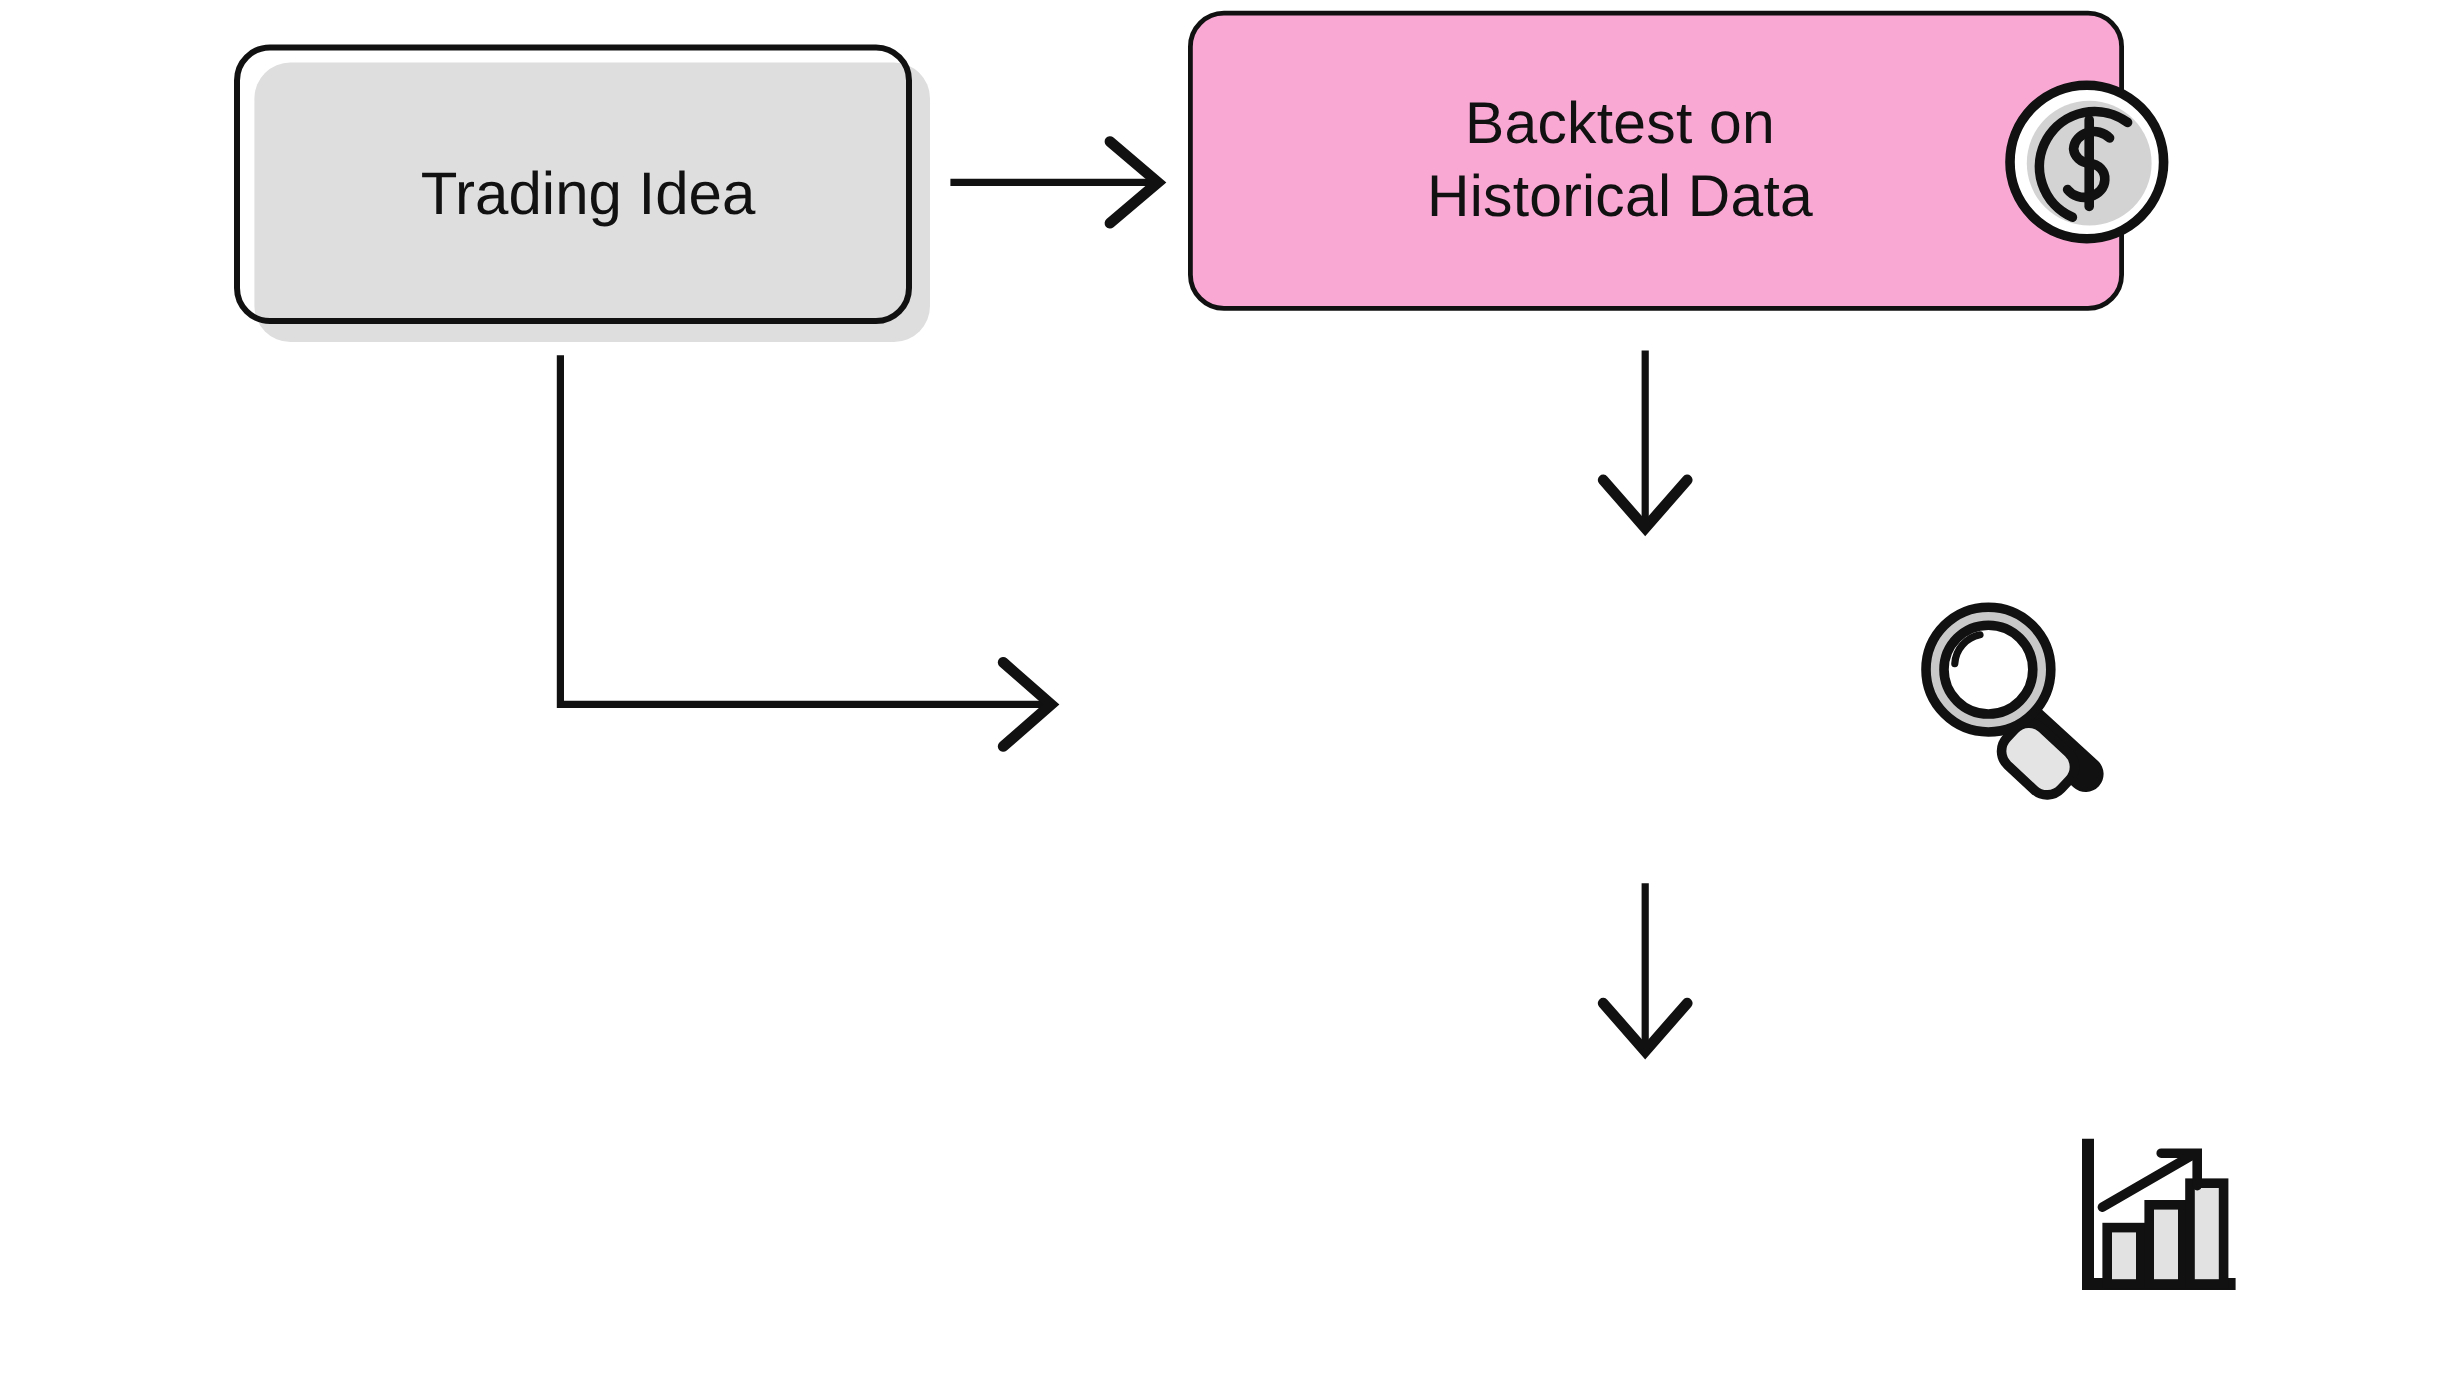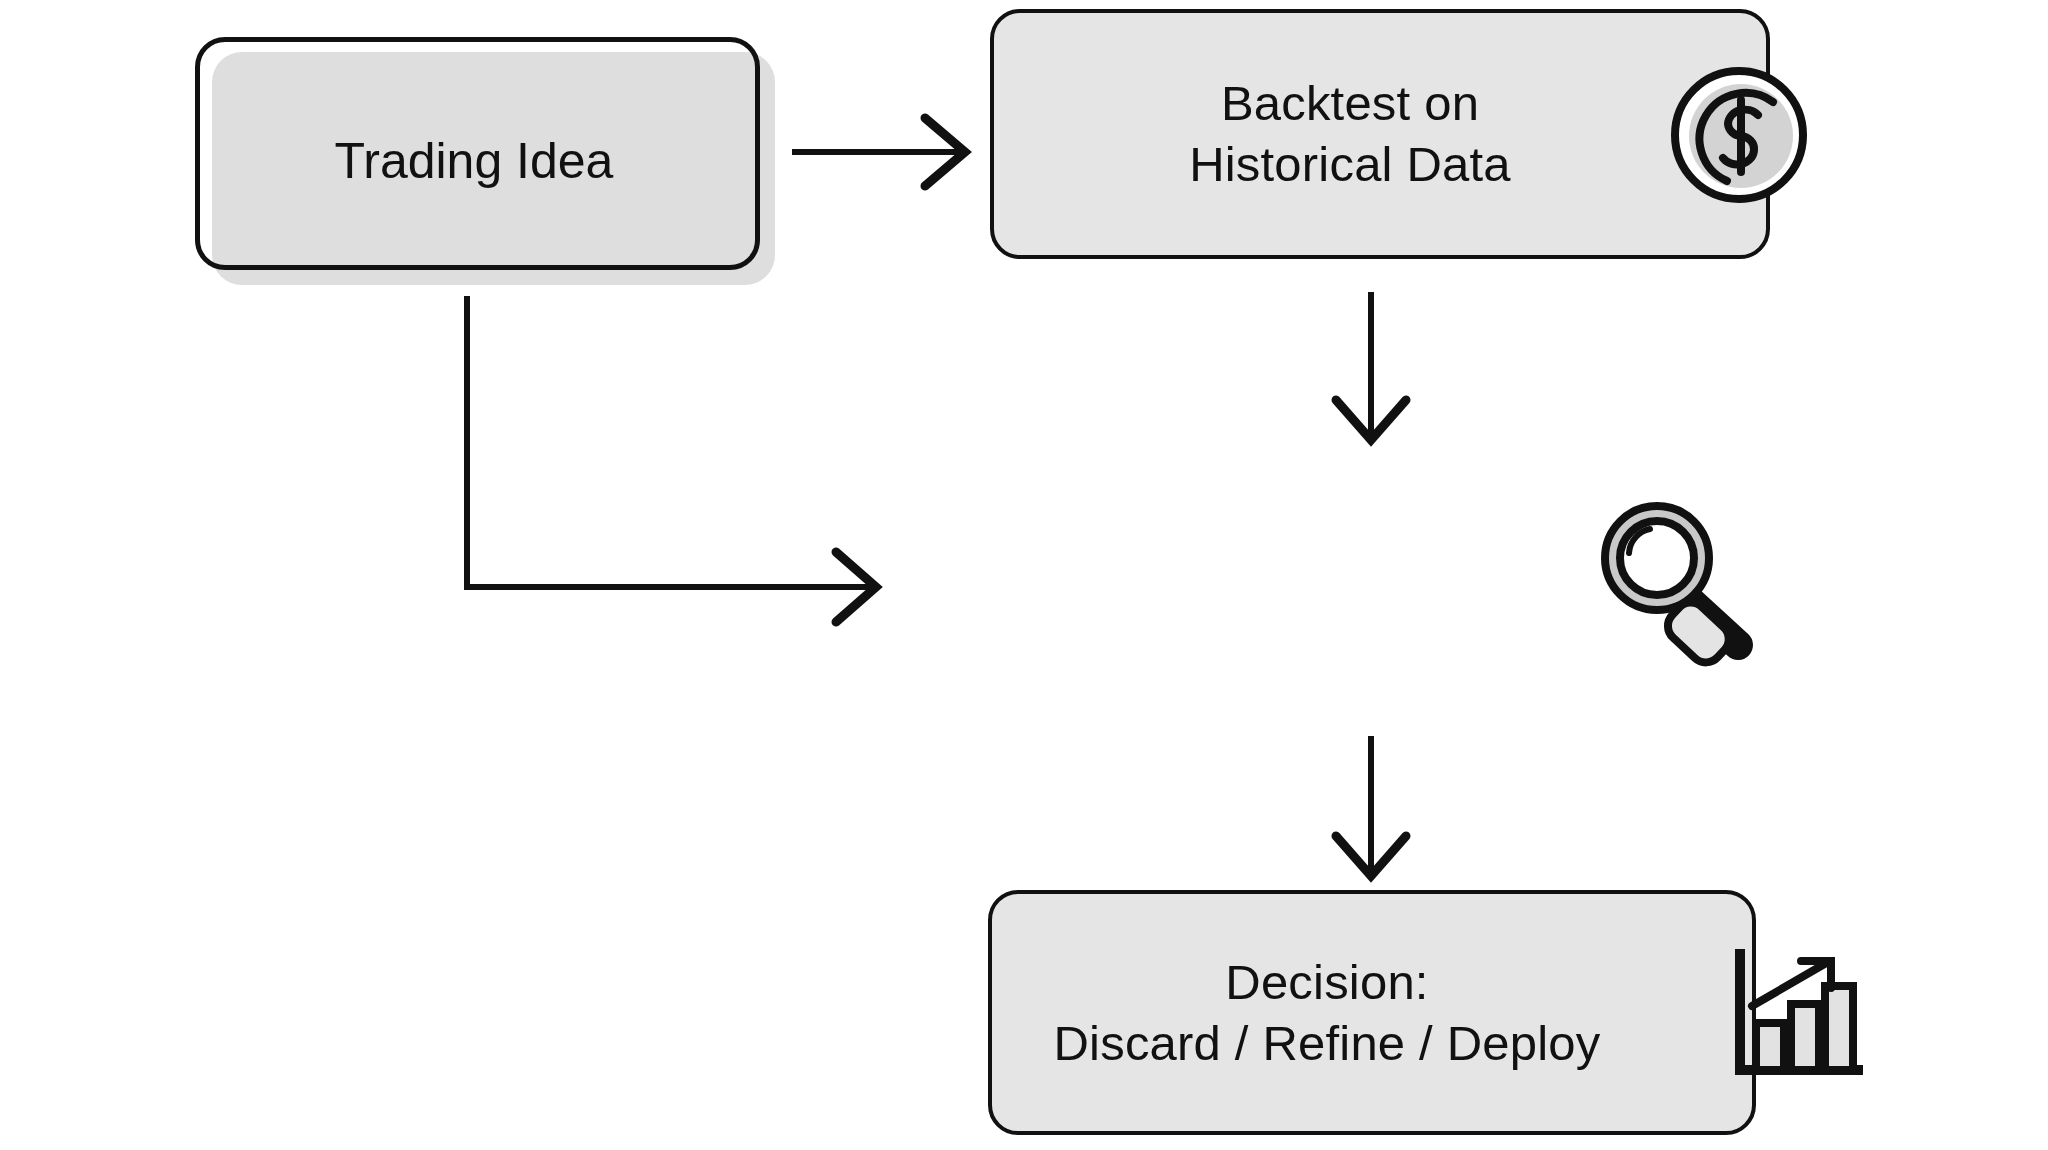--- a/index.html
+++ b/index.html
@@ -30,21 +30,21 @@
     display: flex;
     align-items: center;
     justify-content: center;
     text-align: center;
     color: #111111;
     line-height: 1.24;
     white-space: pre-line;
     letter-spacing: 0.2px;
   }
   .node-plain {
-    background: #e5e5e5;
+    background: #f9a8d4;
     border: 4px solid #111111;
     border-radius: 30px;
     font-size: 49px;
   }
   .node-label {
     display: block;
     white-space: pre-line;
   }
   
   .idea-shadow {
@@ -71,34 +71,30 @@
     position: absolute;
   }
 </style>
 </head>
 <body>
 
 <div id="canvas">
 
   <div class="idea-shadow" style="left:212px; top:52px; width:563px; height:233px;"></div>
   <div class="idea-frame" style="left:195px; top:37px; width:565px; height:233px;"></div>
-  <div class="idea-text" style="left:200px; top:52px; width:548px; height:218px;">
+  <div class="idea-text" style="left:216px; top:52px; width:548px; height:218px;">
     <span class="node-label">Trading Idea</span>
   </div>
 
   <div class="node node-plain" style="left:990px; top:9px; width:780px; height:250px;">
     <span class="node-label" style="padding-right:60px;">Backtest on
 Historical Data</span>
   </div>
 
 
-  <div class="node node-plain" style="left:988px; top:890px; width:768px; height:245px;">
-    <span class="node-label" style="padding-right:90px;">Decision:
-Discard / Refine / Deploy</span>
-  </div>
 
   <svg class="layer" viewBox="0 0 2048 1150" xmlns="http://www.w3.org/2000/svg">
 
     <g>
       <line x1="792" y1="152" x2="962" y2="152" stroke="#111111" stroke-width="6"></line>
       <polyline points="925,118 965,152 925,186" fill="none" stroke="#111111" stroke-width="9" stroke-linecap="round" stroke-linejoin="miter"></polyline>
     </g>
 
     <g>
       <polyline points="467,296 467,587 872,587" fill="none" stroke="#111111" stroke-width="6"></polyline>

